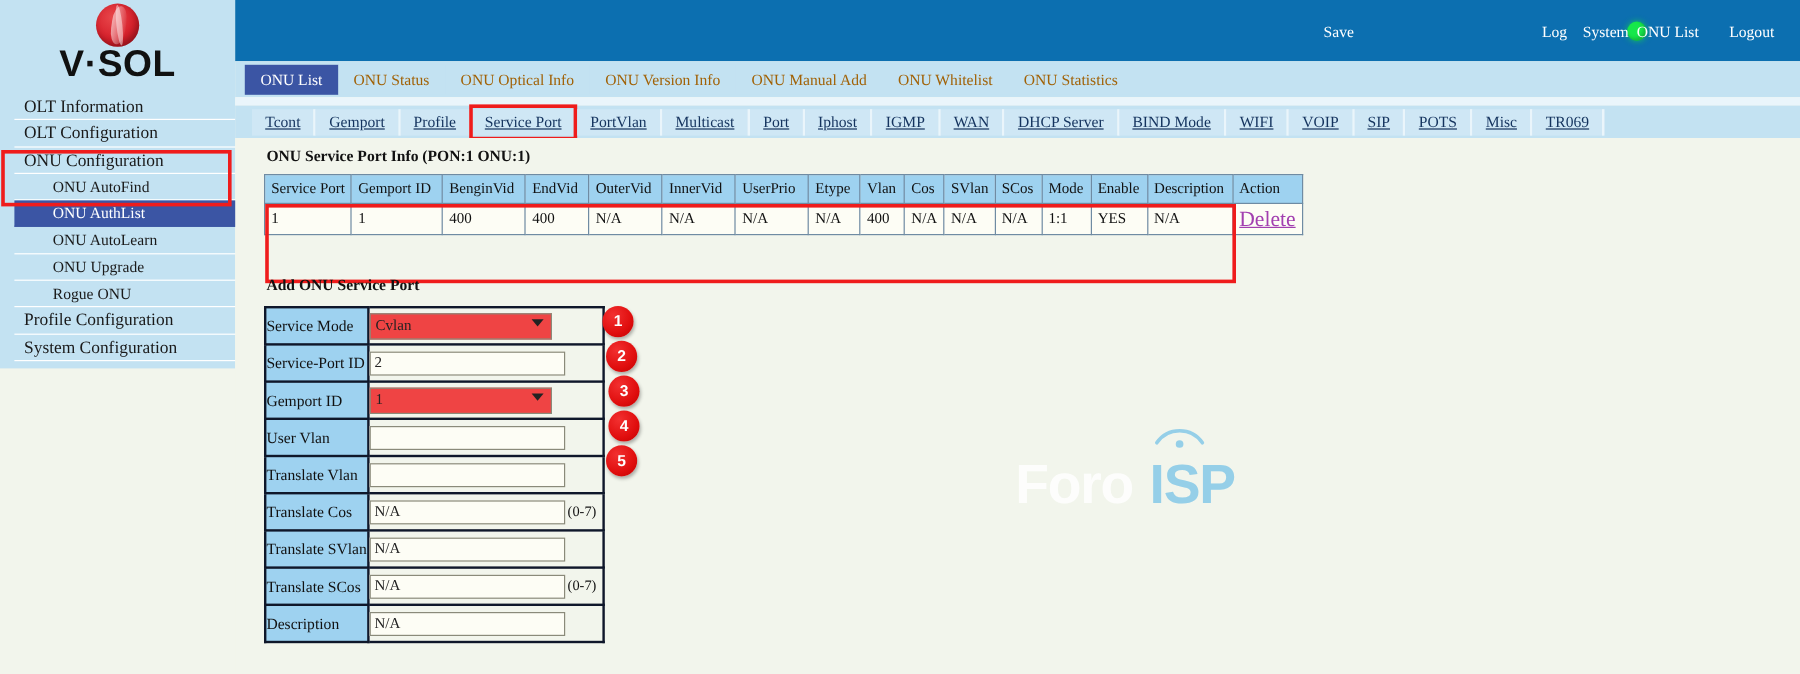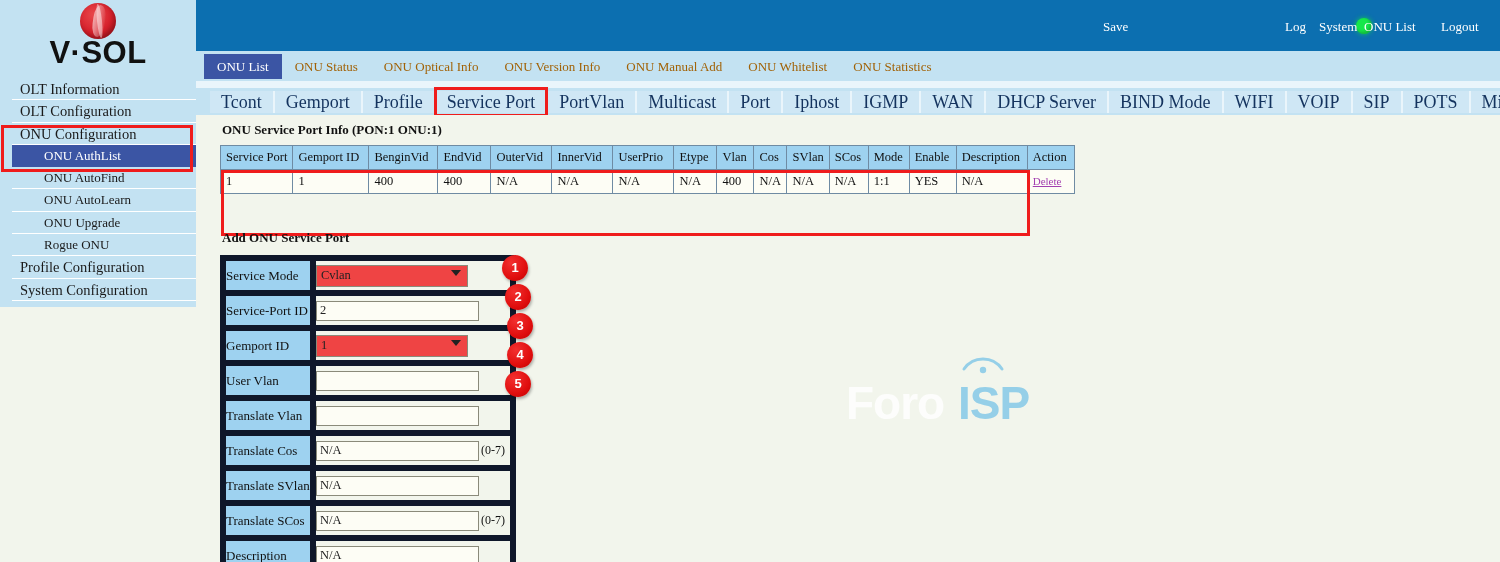--- a/index.html
+++ b/index.html
@@ -105,24 +105,24 @@
     position:absolute;left:0;top:0;display:flex;align-items:stretch;height:100%;
   }
   .tab1{
     padding:0 13px;height:25px;margin-top:3px;line-height:25px;
     font-size:13px;color:#a16207;white-space:nowrap;
     background:#c3e2f2;
   }
   .tab1.active{ background:#3b55a4;color:#ffffff;}
   .tab2{
     padding:0 11px;height:22px;margin-top:3px;line-height:22px;
-    font-size:18px;color:#14335e;white-space:nowrap;
+    font-size:13px;color:#14335e;white-space:nowrap;
     background:#cfe7f5;
     border-right:2px solid #eaf5fb;
-    box-sizing:border-box;position:relative;
+    box-sizing:border-box;position:relative;text-decoration:underline;
   }
   .tab2.active{
     background:#cfe7f5;
   }
   .tab2.active:after{
     content:"";position:absolute;left:-2px;top:-4px;right:-2px;bottom:-4px;
     border:3px solid #ef1c1c;box-sizing:border-box;
   }
 
   
@@ -152,35 +152,35 @@
     height:19px;
     color:#111;
     white-space:nowrap;
   }
   table.grid td.th{
     background:#9ed2f0;
     font-size:12.5px;
     text-align:left;
   }
   a.del{
-    color:#a23fb0;text-decoration:underline;font-size:11px;
+    color:#a23fb0;text-decoration:underline;font-size:18px;
   }
   #hl-infotable{
     position:absolute;left:1px;top:25px;width:809px;height:66px;
     border:3px solid #ef1c1c;box-sizing:border-box;pointer-events:none;
   }
 
   
   #formtable{
     position:absolute;left:24px;top:140px;
     border-collapse:collapse;
     border:2px solid #555;
   }
   #formtable td{
-    border:6px solid #0f172a;
+    border:2px solid #0f172a;
     padding:0;height:29px;
     vertical-align:middle;
   }
   td.flabel{
     background:#9ed2f0;
     width:84px;
     padding:0 6px;
     font-size:13px;color:#111;white-space:nowrap;
   }
   td.fval{
@@ -255,22 +255,22 @@
 
   <div id="logo-area">
     <div class="logo-mark"></div>
     <div class="logo-text">V·SOL</div>
   </div>
 
   <div id="nav-list" style="position:absolute;left:12px;top:78px;width:196px;">
     <div class="nav-item nav-top"><span>OLT Information</span></div>
     <div class="nav-item nav-top"><span>OLT Configuration</span></div>
     <div class="nav-item nav-top"><span>ONU Configuration</span></div>
+    <div class="nav-item nav-sub"><span>ONU AutoFind</span></div>
     <div class="nav-item nav-sub active"><span>ONU AuthList</span></div>
-    <div class="nav-item nav-sub"><span>ONU AutoFind</span></div>
     <div class="nav-item nav-sub"><span>ONU AutoLearn</span></div>
     <div class="nav-item nav-sub"><span>ONU Upgrade</span></div>
     <div class="nav-item nav-sub"><span>Rogue ONU</span></div>
     <div class="nav-item nav-top"><span>Profile Configuration</span></div>
     <div class="nav-item nav-top"><span>System Configuration</span></div>
   </div>
 
   <div id="hl-onucfg"></div>
 </div>
 

